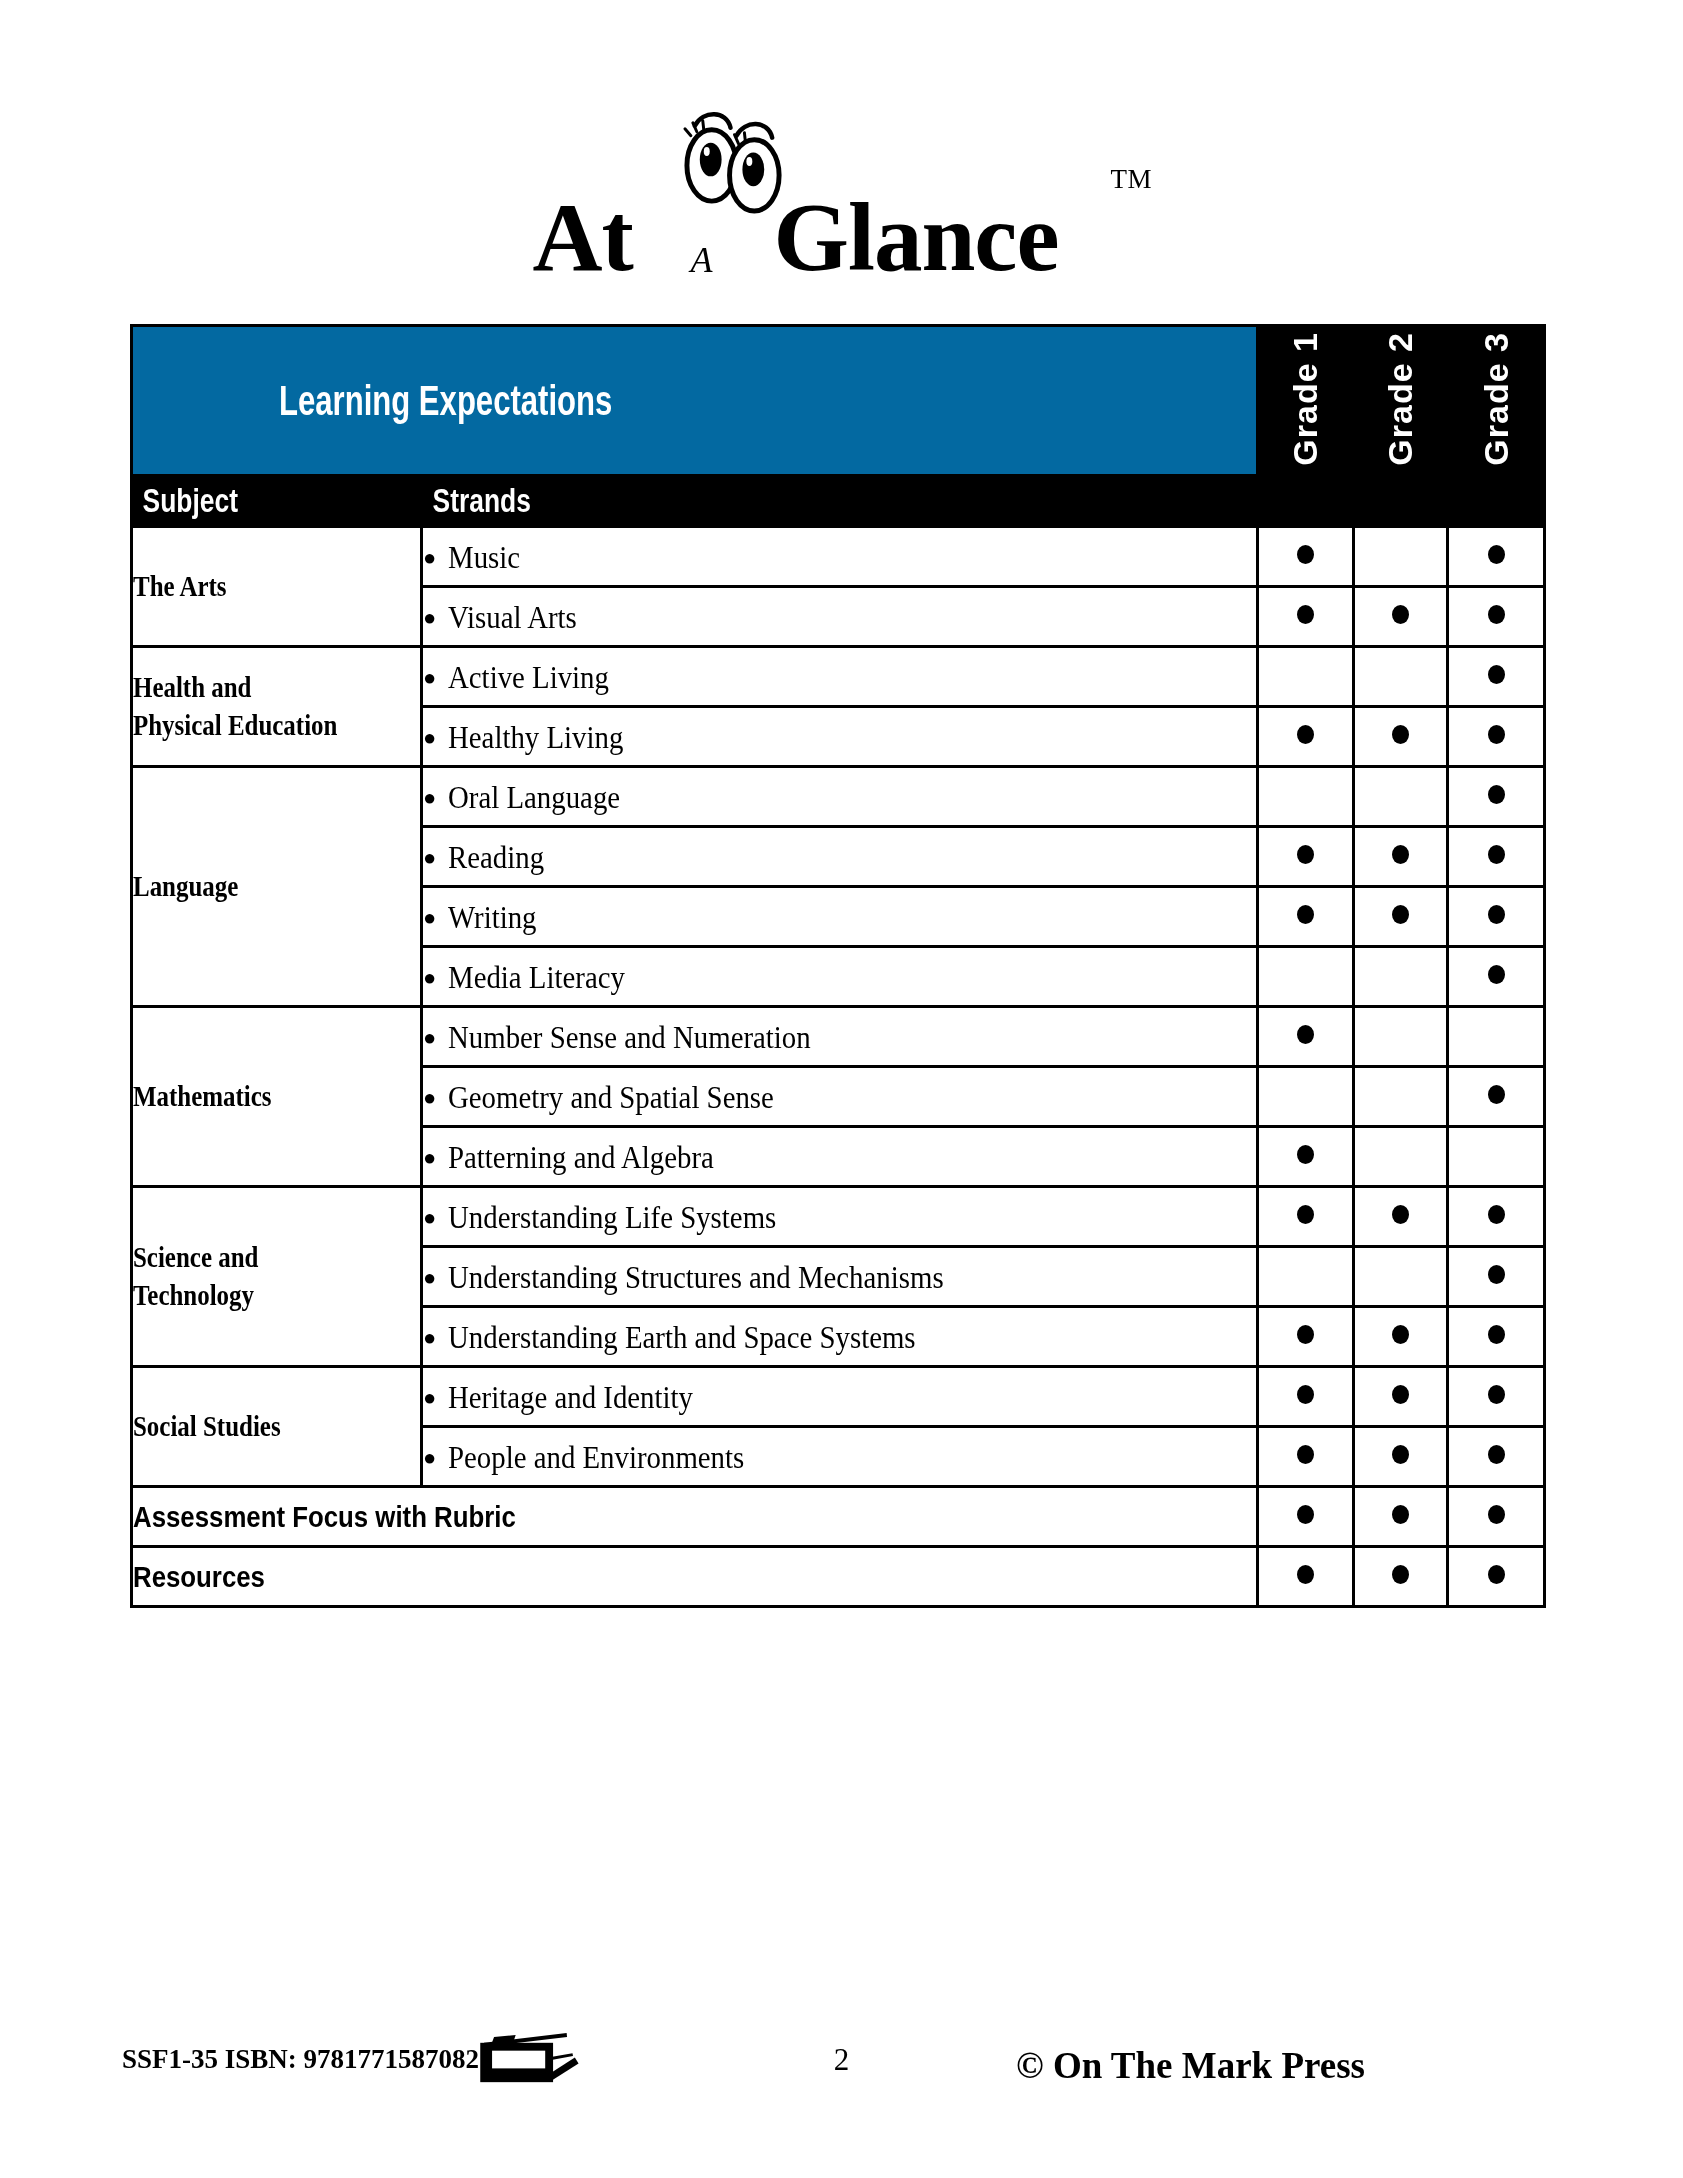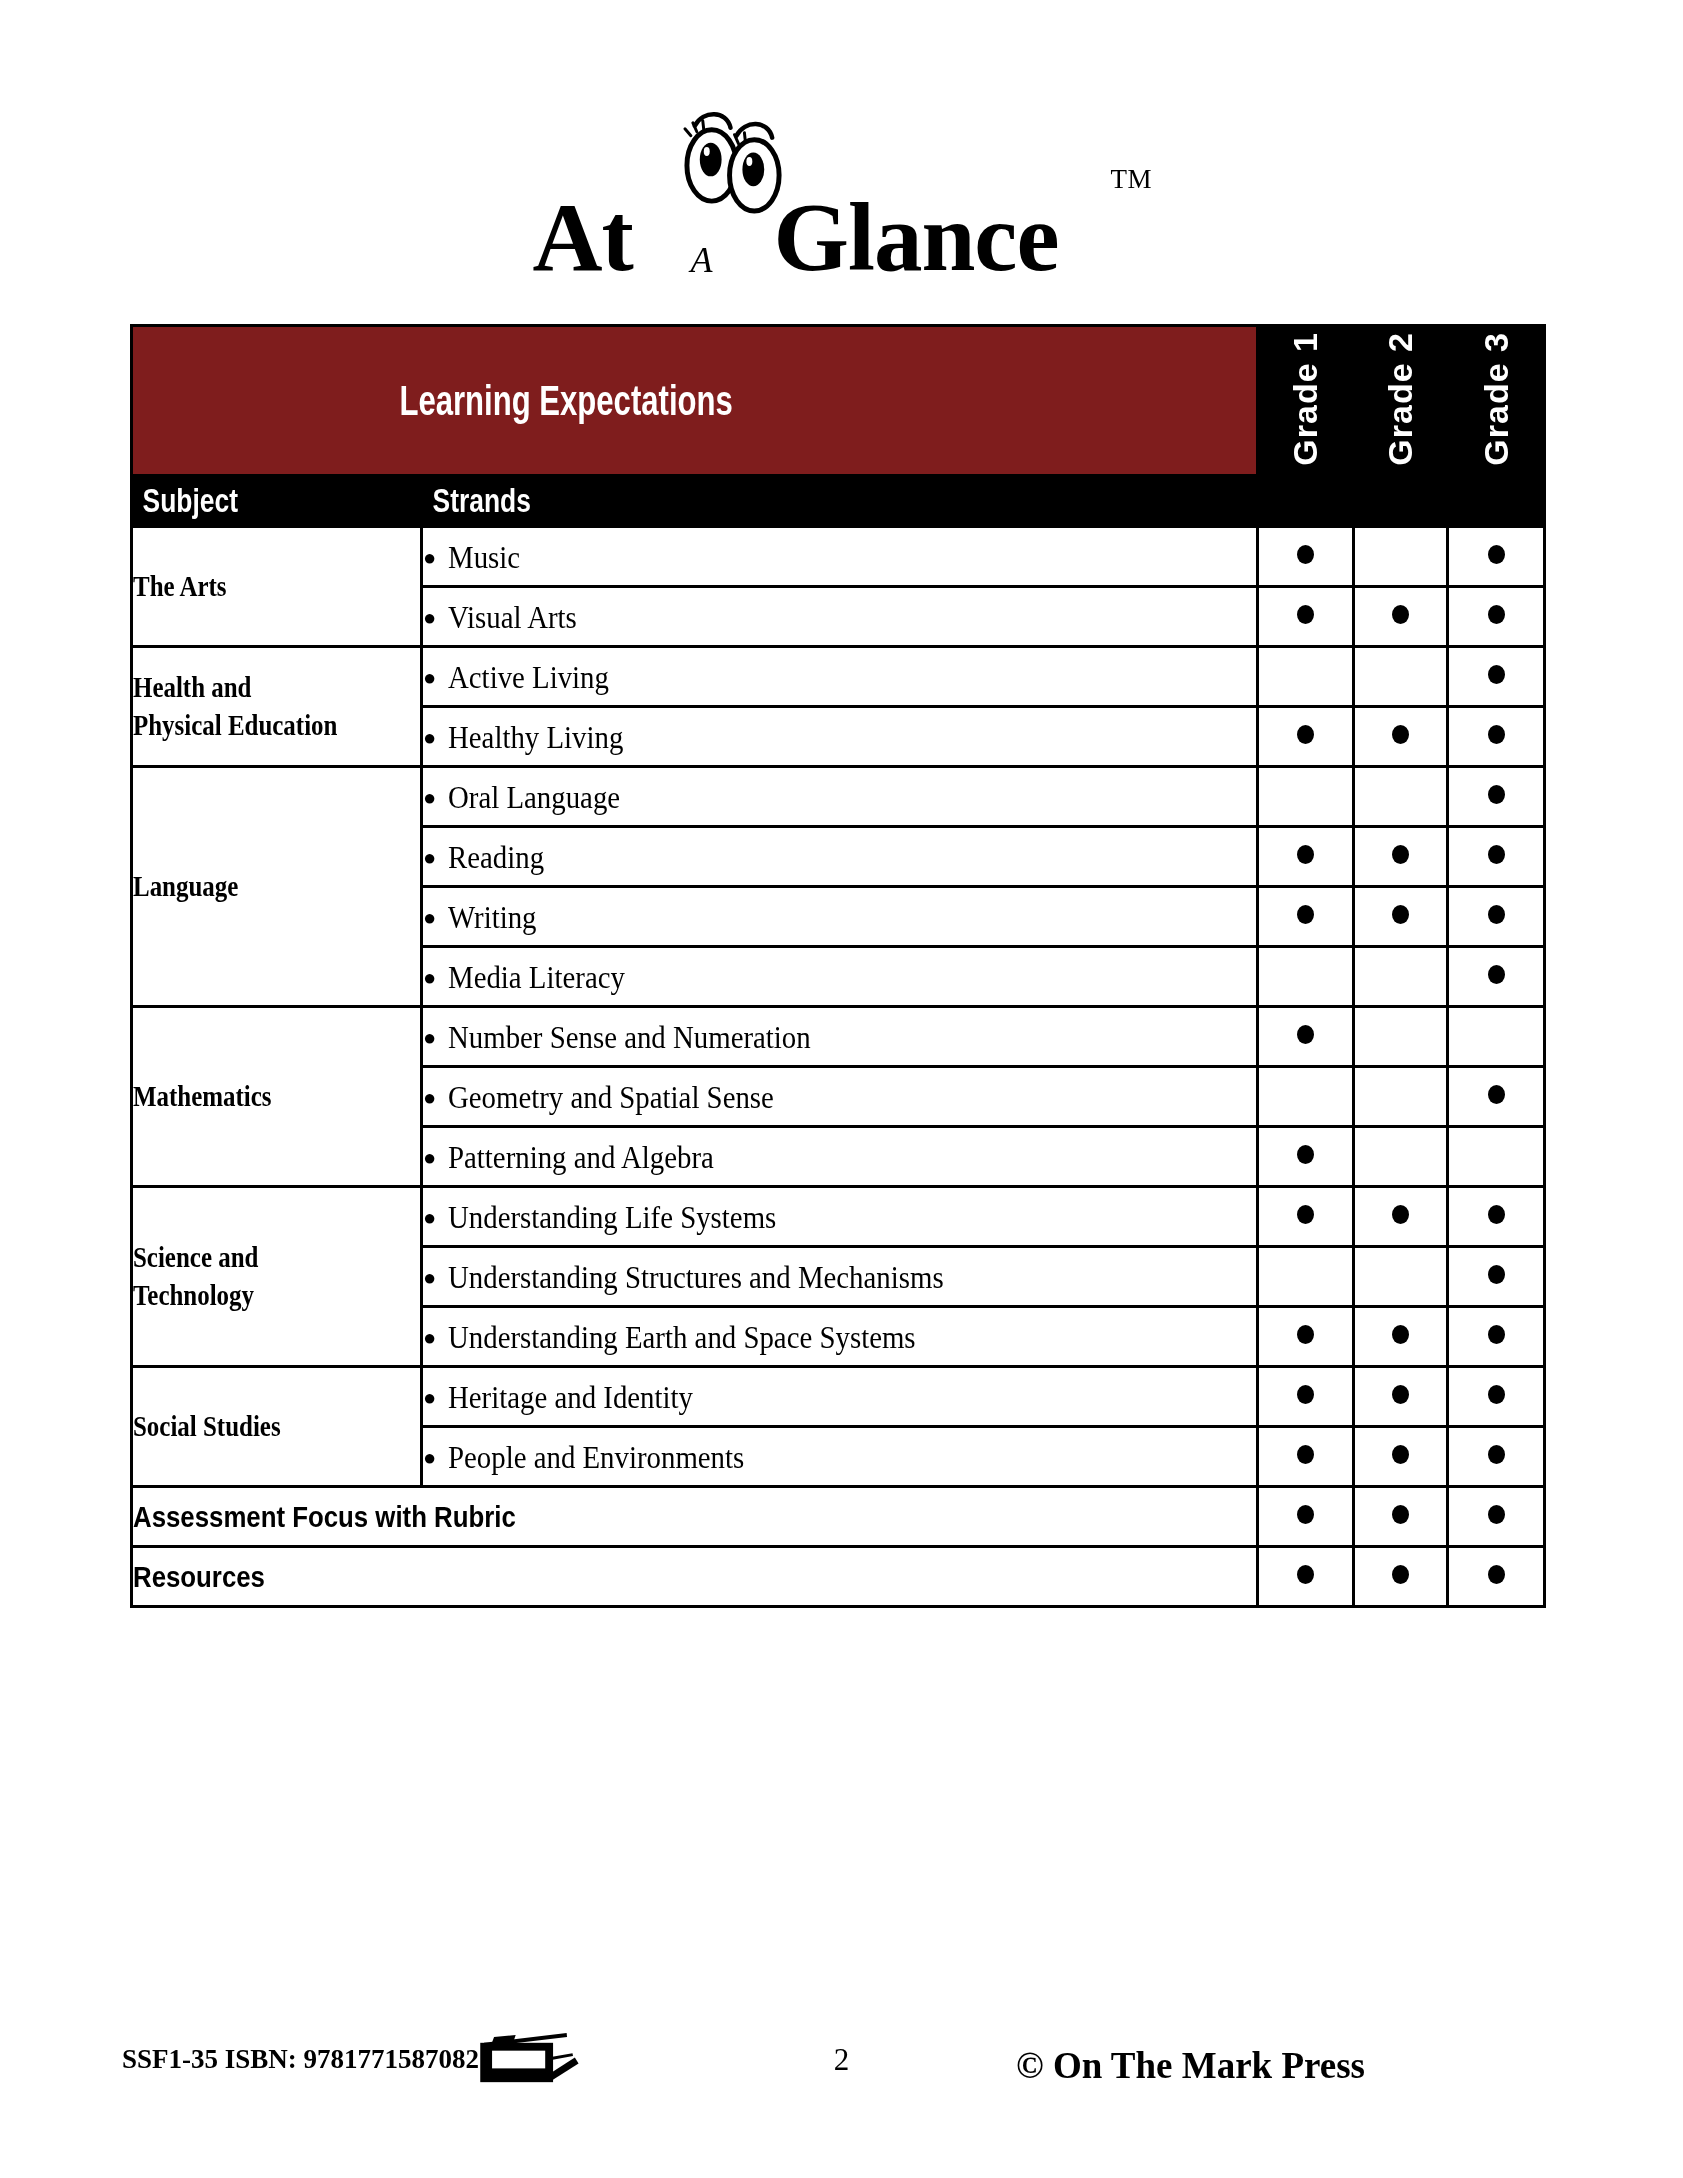--- a/index.html
+++ b/index.html
@@ -90,23 +90,23 @@
   }
 
   col.c-subject { width: 290px; }
   col.c-strand  { width: 836px; }
   col.c-g1      { width: 96px; }
   col.c-g2      { width: 94px; }
   col.c-g3      { width: 97px; }
 
   
   .banner-cell {
-    background: #7f1d1d;
+    background: #0369a1;
     height: 150px;
-    text-align: center;
+    text-align: left;
     border-right-width: 0;
   }
   .banner-title {
     color: #ffffff;
     font-family: "Liberation Sans", sans-serif;
     font-weight: bold;
     font-size: 42px;
     letter-spacing: 0px;
     display: block;
     transform: scaleX(0.74);

